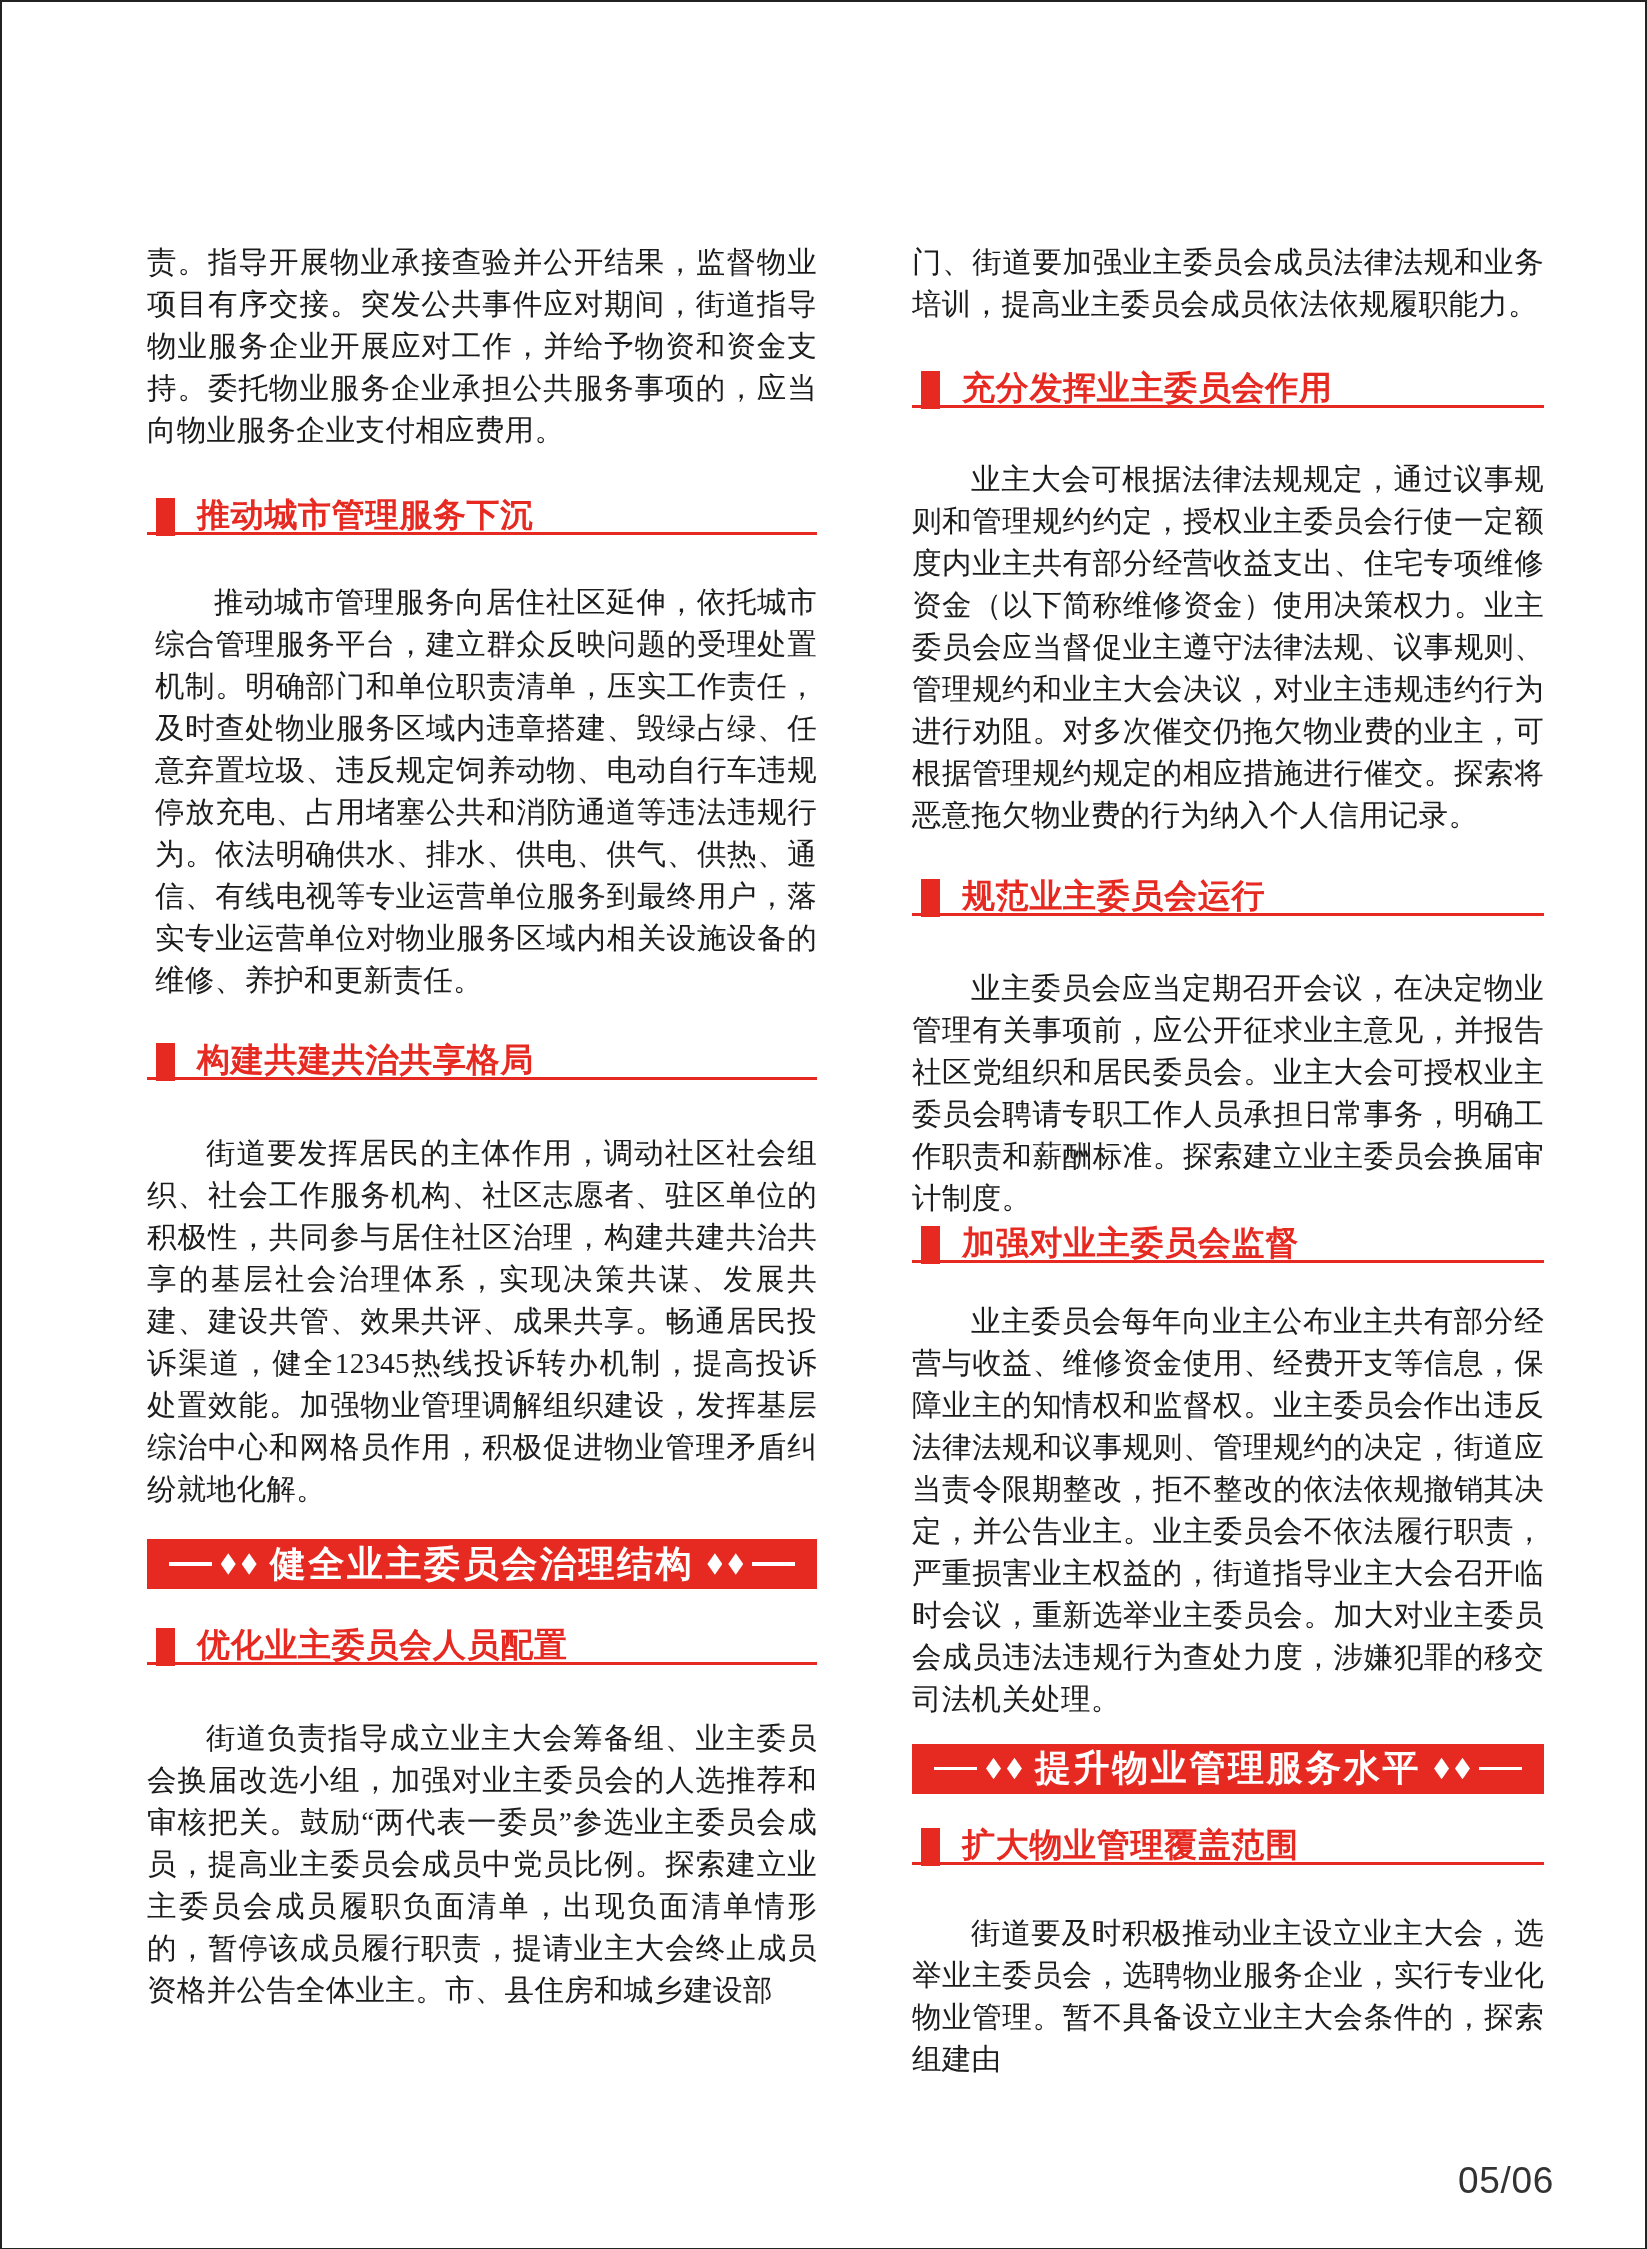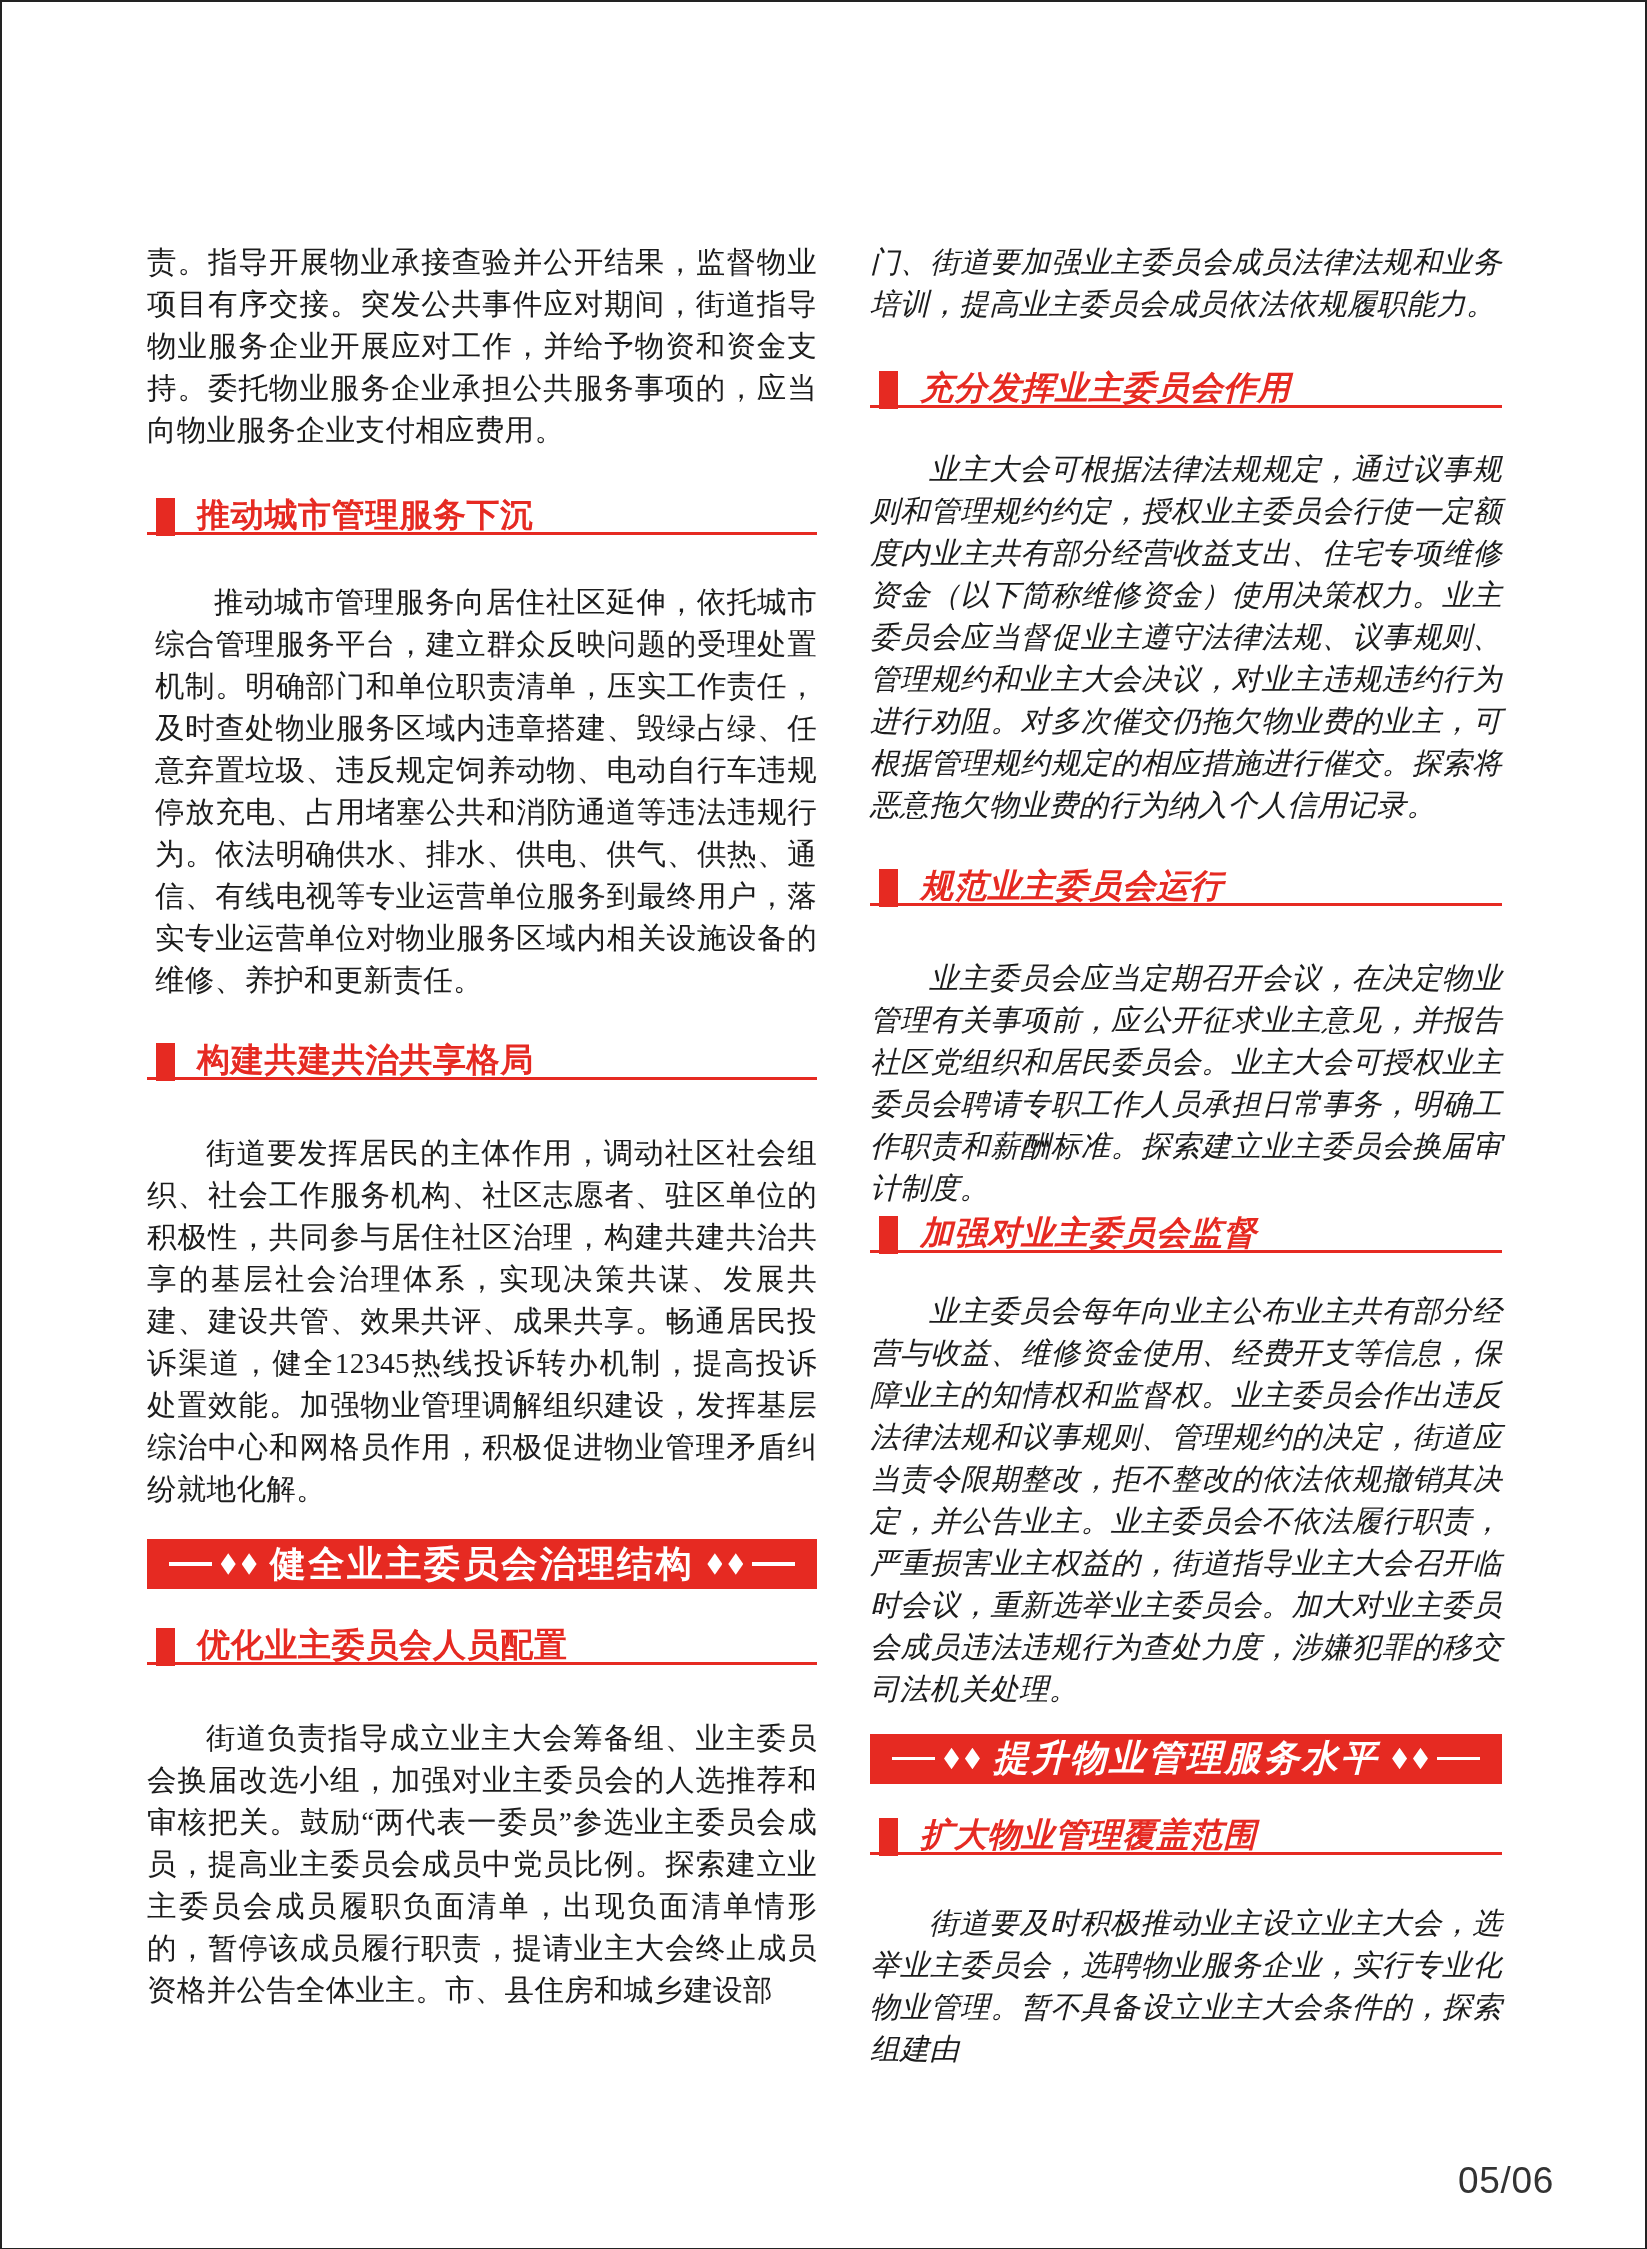--- a/index.html
+++ b/index.html
@@ -11,21 +11,21 @@
     width:1647px;height:2250px;
     position:relative;
     box-sizing:border-box;
     border:2px solid #222;
     font-family:"Liberation Serif","DejaVu Serif",serif;
     color:var(--ink);
     overflow:hidden;
   }
   .column{position:absolute;top:239px;}
   .column.left{left:145px;width:670px;}
-  .column.right{left:868px;width:632px;font-style:italic;}
+  .column.right{left:910px;width:632px;}
 
   p.body-text{
     margin:0;
     font-size:29.5px;
     line-height:42px;
     text-align:justify;
     letter-spacing:0.3px;
   }
   p.body-text.indent{text-indent:2em;}
 
@@ -78,21 +78,21 @@
   
   .left .b-h1{margin-top:47px;}
   .left .b-p2{margin-top:46px;margin-left:8px;}
   .left .b-h2{margin-top:42px;}
   .left .b-p3{margin-top:52px;}
   .left .b-banner{margin-top:29px;}
   .left .b-h3{margin-top:39px;}
   .left .b-p4{margin-top:52px;}
 
   .right .b-h1{margin-top:46px;}
-  .right .b-p2{margin-top:40px;}
+  .right .b-p2{margin-top:50px;}
   .right .b-h2{margin-top:43px;}
   .right .b-p3{margin-top:51px;}
   .right .b-h3{margin-top:6.5px;}
   .right .b-p4{margin-top:37px;}
   .right .b-banner{margin-top:24px;}
   .right .b-h4{margin-top:34px;}
   .right .b-p5{margin-top:47px;}
 
   .page-number{
     position:absolute;

